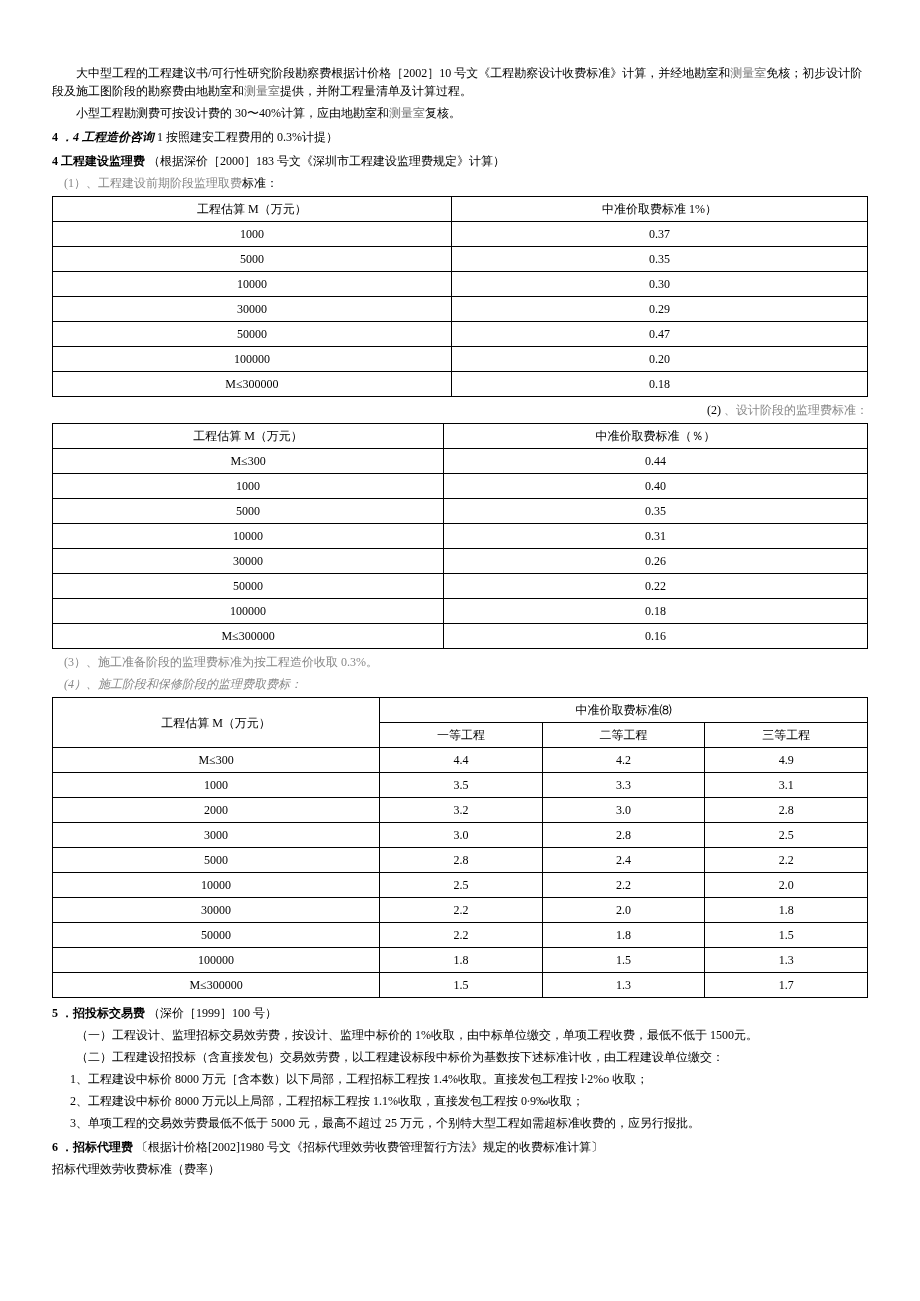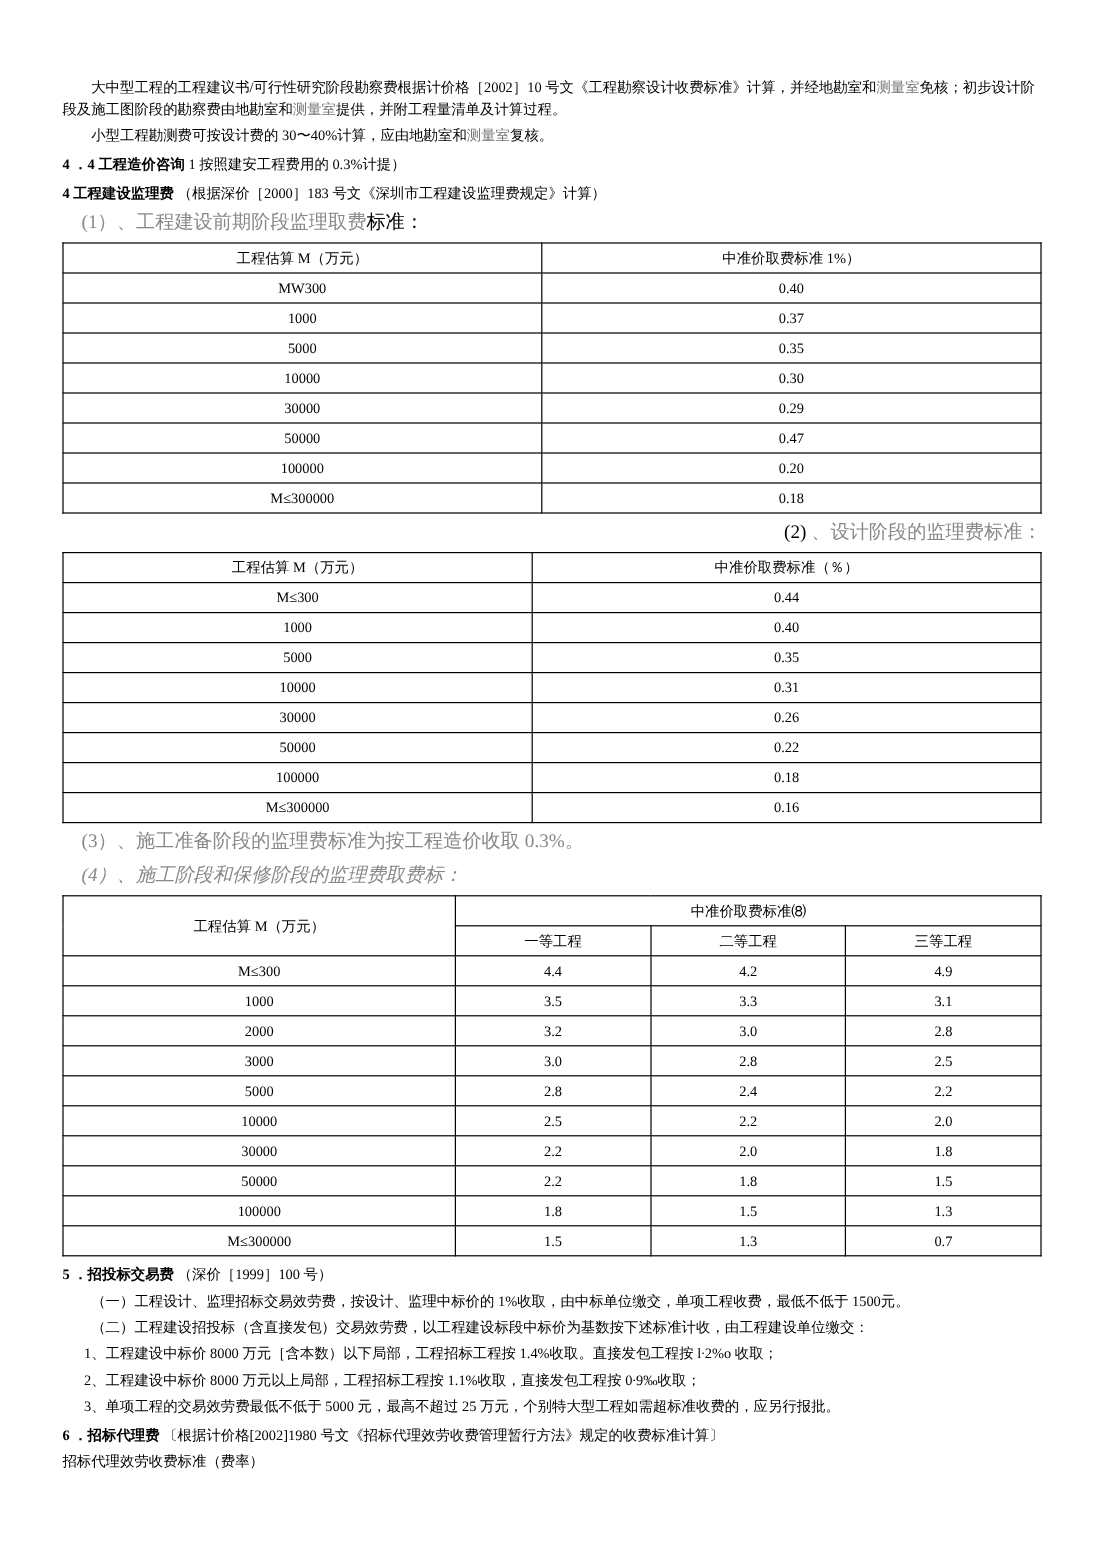--- a/index.html
+++ b/index.html
@@ -8,38 +8,38 @@
     color: #000;
     background: #fff;
     margin: 0;
     padding: 60px 52px 40px 52px;
     width: 816px;
     line-height: 1.5;
   }
   .para { margin: 4px 0; text-indent: 2em; }
   .para-noindent { margin: 4px 0; }
   .bold { font-weight: bold; }
-  .italic { font-family: "KaiTi", "楷体", serif; }
+  .italic { font-style: italic; font-family: "KaiTi", "楷体", serif; }
   .gray { color: #888; }
   .green { color: #737373; }
   .heading { margin: 6px 0 2px 0; }
   table {
     border-collapse: collapse;
     width: 100%;
     margin: 2px 0 4px 0;
     font-size: 12px;
   }
   th, td {
     border: 1px solid #000;
     padding: 3px 6px;
     text-align: center;
     font-weight: normal;
   }
   .tbl3 td:first-child, .tbl1 td:first-child, .tbl2 td:first-child { text-align: center; }
-  .sub { font-size: 16px; }
+  .sub { font-size: 12px; }
 </style>
 </head>
 <body>
 
 <div class="para">
   <span>大中型工程的工程建议书/可行性研究阶段勘察费根据计价格［2002］10 号文《工程勘察设计收费标准》计算，并经地勘室和</span><span class="green">测量室</span><span>免核；初步设计阶段及施工图阶段的勘察费由地勘室和</span><span class="green">测量室</span><span>提供，并附工程量清单及计算过程。</span>
 </div>
 
 <div class="para">
   <span>小型工程勘测费可按设计费的 30〜40%计算，应由地勘室和</span><span class="green">测量室</span><span>复核。</span>
@@ -61,24 +61,20 @@
 </div>
 
 <table class="tbl1">
   <tbody>
       <tr>
     <th>工程估算 M（万元）</th>
     <th>中准价取费标准 1%）</th>
   </tr>
   </tbody>
     <tbody id="t1body">
-      <tr>
-        <td>MW300</td>
-        <td>0.40</td>
-      </tr>
       <tr>
         <td>1000</td>
         <td>0.37</td>
       </tr>
       <tr>
         <td>5000</td>
         <td>0.35</td>
       </tr>
       <tr>
         <td>10000</td>
@@ -218,21 +214,21 @@
       <tr>
         <td>100000</td>
         <td>1.8</td>
         <td>1.5</td>
         <td>1.3</td>
       </tr>
       <tr>
         <td>M≤300000</td>
         <td>1.5</td>
         <td>1.3</td>
-        <td>0.7</td>
+        <td>1.7</td>
       </tr>
     </tbody>
 </table>
 
 <div class="heading para-noindent">
   <span class="bold">5</span>
   <span class="bold">．招投标交易费</span>
   <span>（深价［1999］100 号）</span>
 </div>
 

